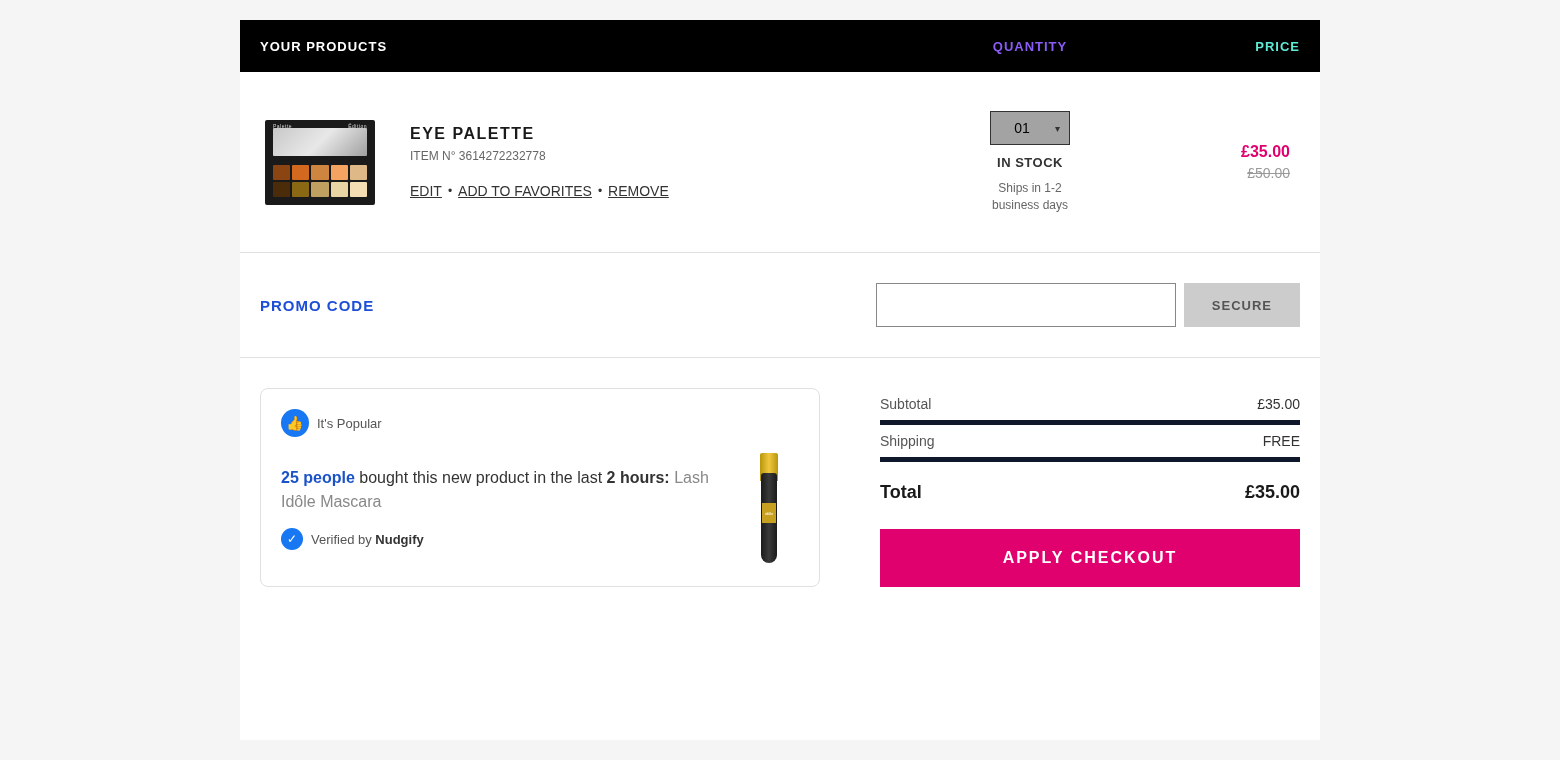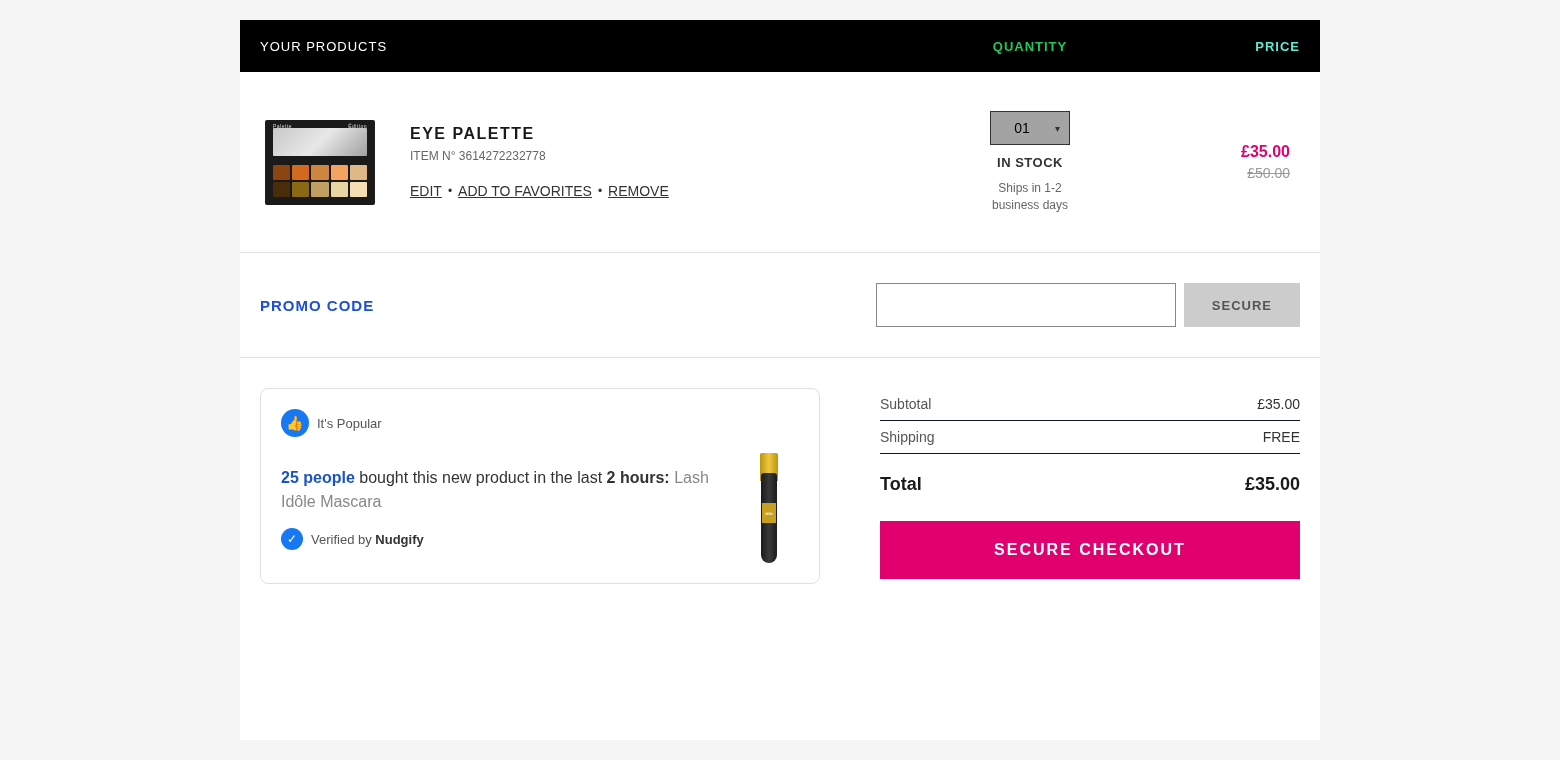--- a/index.html
+++ b/index.html
@@ -30,27 +30,27 @@
       background: #000;
       display: flex;
       align-items: center;
       padding: 0 20px;
       height: 52px;
     }
     .cart-header .col-products {
       flex: 1;
       color: #fff;
       font-size: 13px;
-      font-weight: 400;
+      font-weight: 700;
       letter-spacing: 1px;
     }
     .cart-header .col-quantity {
       width: 220px;
       text-align: center;
-      color: #22c55e;
+      color: #8b5cf6;
       font-size: 13px;
       font-weight: 700;
       letter-spacing: 1px;
     }
     .cart-header .col-price {
       width: 160px;
       text-align: right;
       color: #5eead4;
       font-size: 13px;
       font-weight: 700;
@@ -399,21 +399,21 @@
       max-width: 420px;
       margin-left: auto;
     }
     .summary-line {
       display: flex;
       justify-content: space-between;
       align-items: center;
       padding: 8px 0;
       font-size: 14px;
       color: #555;
-      border-bottom: 1px solid #0f172a;
+      border-bottom: 5px solid #0f172a;
     }
     .summary-line.total-line {
       border-bottom: none;
       margin-top: 8px;
       padding-top: 12px;
     }
     .summary-line.total-line .label {
       font-size: 18px;
       font-weight: 700;
       color: #1a1a1a;
@@ -559,18 +559,18 @@
           <span class="value">£35.00</span>
         </div>
         <div class="summary-line">
           <span class="label">Shipping</span>
           <span class="value free">FREE</span>
         </div>
         <div class="summary-line total-line">
           <span class="label">Total</span>
           <span class="value">£35.00</span>
         </div>
-        <button class="checkout-btn">SECURE CHECKOUT</button>
+        <button class="checkout-btn">APPLY CHECKOUT</button>
       </div>
     </div>
 
   </div>
 </div>
 
 </body></html>

